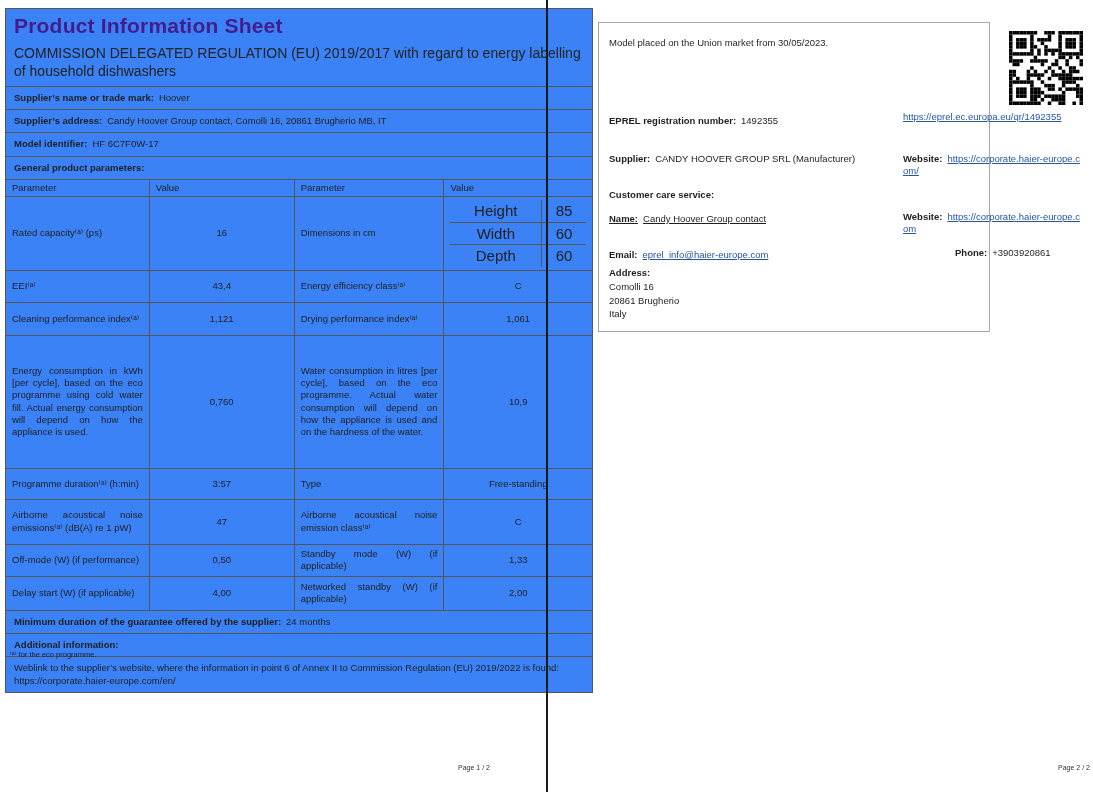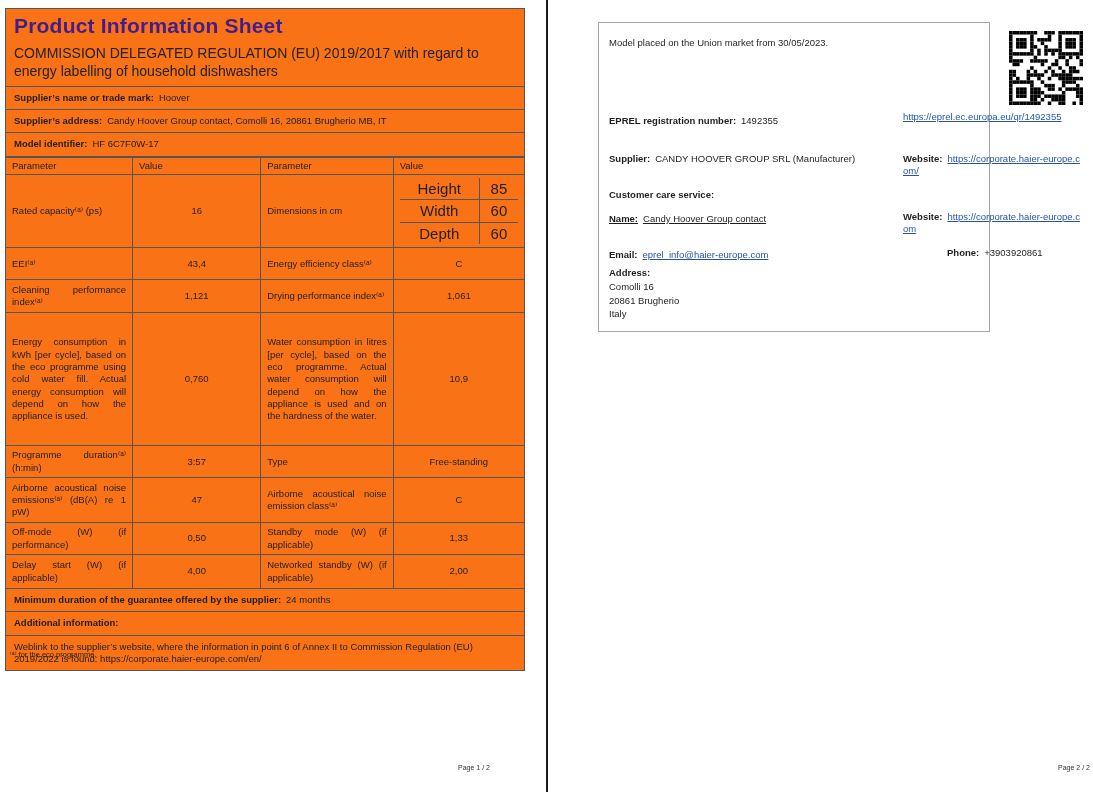--- a/index.html
+++ b/index.html
@@ -19,23 +19,23 @@
   }
   .b{font-weight:bold;}
   .lbl{font-weight:bold;margin-right:5px;}
   .link{color:var(--link);text-decoration:underline;word-break:break-all;}
 
   
   .divider{position:absolute;left:546px;top:0;width:2px;height:792px;background:#1a1a1a;}
 
   
   .sheet{
-    position:absolute;left:5px;top:8px;width:520px;
+    position:absolute;left:5px;top:8px;width:588px;
     border:1px solid var(--border-dark);
-    background:#f97316;
+    background:#3b82f6;
   }
   .sheet > .row{border-bottom:1px solid var(--border-dark);padding:5px 8px;}
   .sheet > .row.no-b{border-bottom:none;}
   .sheet > .row:last-child{border-bottom:none;}
   .title-block{padding:6px 8px 5px 8px;}
   .doc-title{
     color:var(--accent);
     font-size:21px;font-weight:bold;line-height:1.15;
     letter-spacing:0.2px;
   }
@@ -87,21 +87,21 @@
   .qr-wrap{left:410px;top:8px;width:74px;height:74px;}
   .qr-wrap svg{display:block;width:74px;height:74px;}
   .eprel-row{left:10px;top:92px;width:290px;}
   .eprel-link{left:304px;top:88px;width:182px;}
   .supplier-row{left:10px;top:130px;width:292px;}
   .website1-row{left:304px;top:130px;width:182px;}
   .care-row{left:10px;top:166px;}
   .name-row{left:10px;top:190px;width:292px;text-decoration:underline;}
   .website2-row{left:304px;top:188px;width:182px;}
   .email-row{left:10px;top:226px;}
-  .phone-row{left:304px;top:224px;padding-left:44px;}
+  .phone-row{left:312px;top:224px;padding-left:44px;}
   .address-block{left:10px;top:243px;line-height:1.45;}
 </style>
 </head>
 <body>
 
 <div class="sheet">
 
   <div class="row title-block">
     <div class="doc-title">Product Information Sheet</div>
     <div class="doc-subtitle">COMMISSION DELEGATED REGULATION (EU) 2019/2017 with regard to energy labelling of household dishwashers</div>
@@ -112,20 +112,23 @@
   </div>
 
   <div class="row">
     <span class="lbl">Supplier’s address:</span><span>Candy Hoover Group contact, Comolli 16, 20861 Brugherio MB, IT</span>
   </div>
 
   <div class="row">
     <span class="lbl">Model identifier:</span><span>HF 6C7F0W-17</span>
   </div>
 
+  <div class="row no-b general-row">
+    <span class="b">General product parameters:</span>
+  </div>
 
   <table class="ptable">
     <colgroup>
         <col class="c1">
         <col class="c2">
         <col class="c3">
         <col class="c4">
       </colgroup>
     <tbody>
         <tr>

